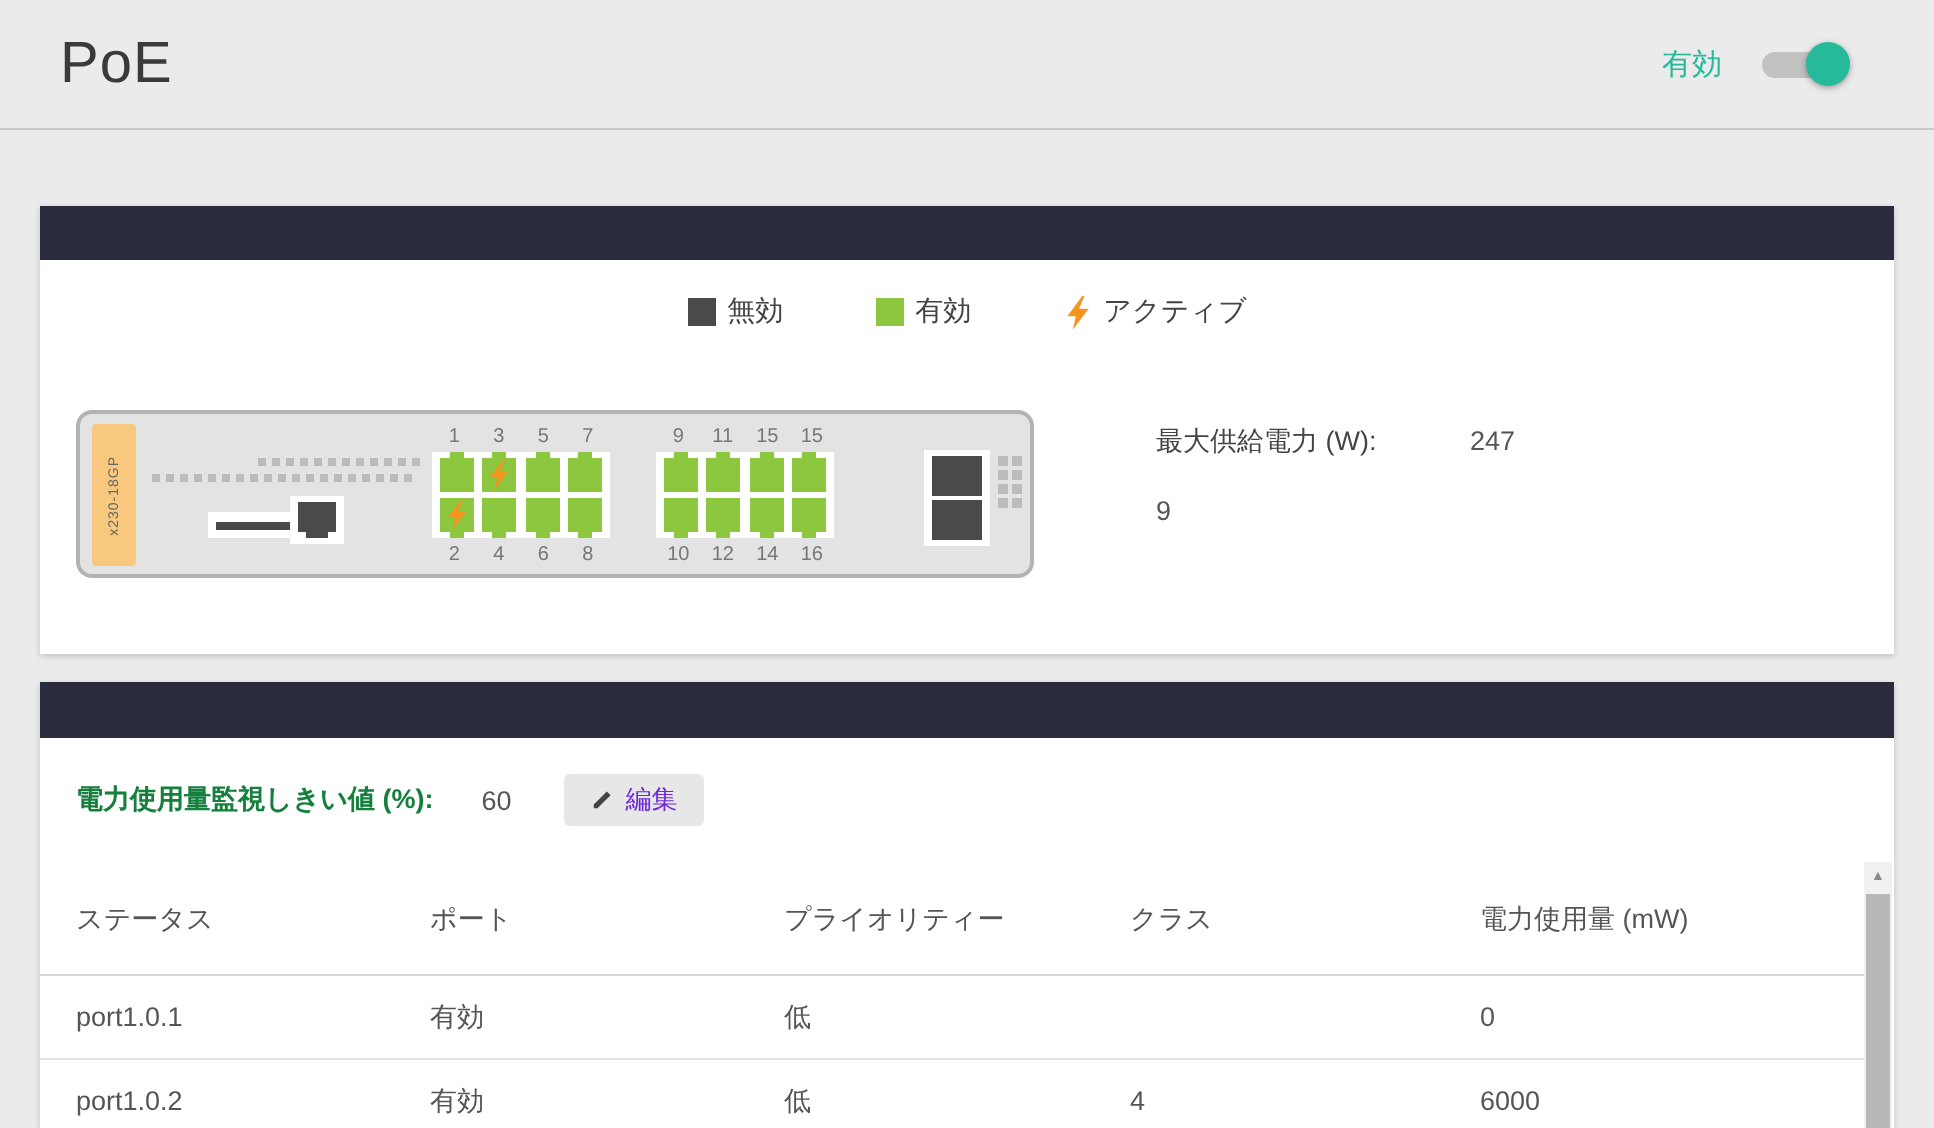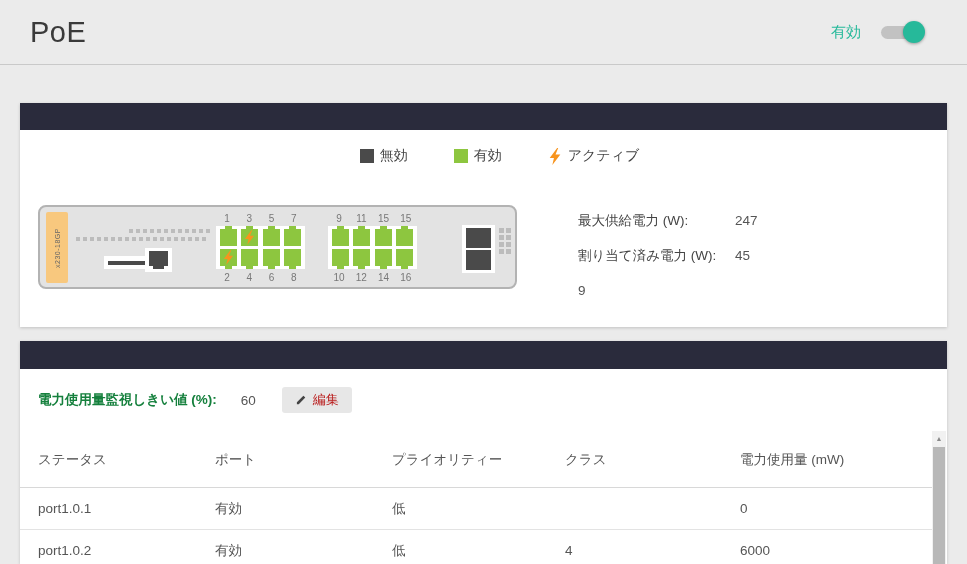--- a/index.html
+++ b/index.html
@@ -33,21 +33,21 @@
     position:absolute; left:20px; width:927px; background:#fff;
     box-shadow:0 1px 3px rgba(0,0,0,0.18); overflow:hidden;
   }
   .card-1 { top:103px; height:224px; }
   .card-2 { top:341px; height:223px; }
   .section-bar { width:100%; background:#2a2b3c; }
   .card-1 .section-bar { height:27px; }
   .card-2 .section-bar { height:28px; }
   
   .legend {
-    position:absolute; left:16px; top:44px; width:100%;
+    position:absolute; left:0; top:44px; width:100%;
     display:flex; justify-content:center; gap:46px; align-items:center;
   }
   .legend-item { display:flex; align-items:center; gap:6px; font-size:14px; color:#444; }
   .swatch { width:14px; height:14px; display:inline-block; }
   .swatch-disabled { background:#4a4a4a; }
   .swatch-enabled { background:#8dc63f; }
   .swatch-bolt { width:14px; height:17px; }
   
   .chassis {
     position:absolute; left:18px; top:102px; width:479px; height:84px;
@@ -114,21 +114,21 @@
   .power-row .plabel { width:157px; font-weight:normal; color:#444; }
   .power-row .pvalue { color:#555; }
   
   .threshold-row {
     position:absolute; left:18px; top:45px; display:flex; align-items:center; height:28px;
   }
   .threshold-label { font-size:13.5px; font-weight:bold; color:#15803d; }
   .threshold-value { font-size:13.5px; color:#555; margin-left:24px; }
   .edit-button {
     margin-left:26px; background:#e7e7e7; border:none; border-radius:3px;
-    height:26px; padding:0 13px; font-size:13px; color:#b91c1c;
+    height:26px; padding:0 13px; font-size:13px; color:#6d28d9;
     display:flex; align-items:center; gap:6px; cursor:pointer;
     font-family:Liberation Sans, sans-serif;
   }
   .edit-button svg { display:block; }
   .port-table { position:absolute; left:0; top:92px; width:913px; }
   .t-header {
     display:grid; grid-template-columns:177px 177px 173px 175px auto;
     padding:0 0 0 18px; height:55px; align-items:center;
     font-size:13.5px; color:#555; border-bottom:1px solid #d8d8d8;
   }
@@ -312,24 +312,20 @@
         <div class="dot"></div>
         <div class="dot"></div>
         <div class="dot"></div>
       </div>
   </div>
 
   <div class="power-summary">
     <div class="power-row">
       <span class="plabel">最大供給電力 (W):</span>
       <span class="pvalue">247</span>
-    </div>
-    <div class="power-row">
-      <span class="plabel">割り当て済み電力 (W):</span>
-      <span class="pvalue">45</span>
     </div>
     <div class="power-row">
       <span class="pvalue">9</span>
     </div>
   </div>
 </div>
 
 <div class="card card-2">
   <div class="section-bar"></div>
 

